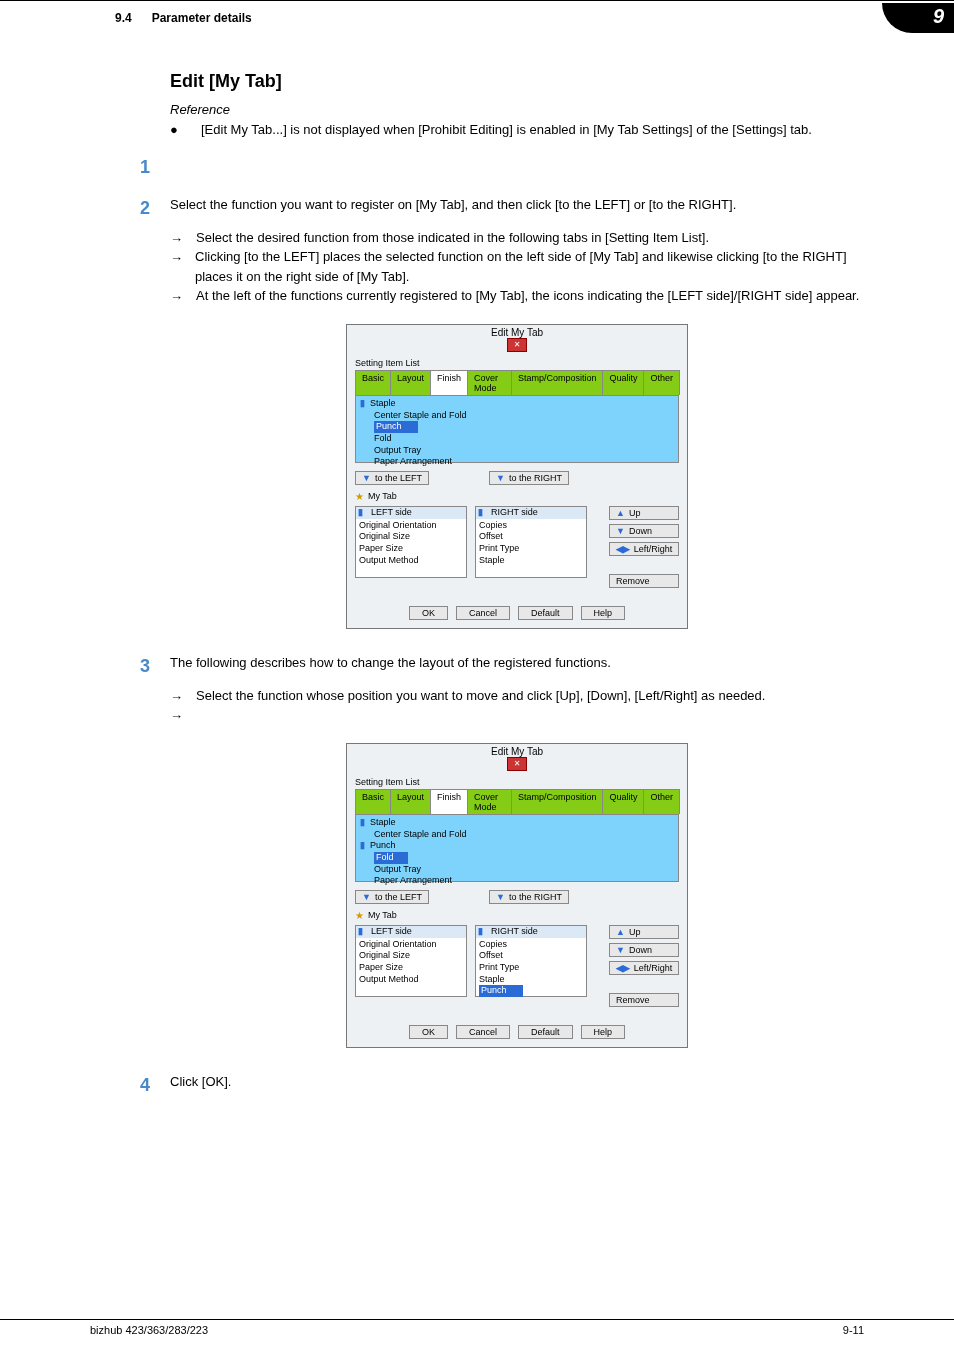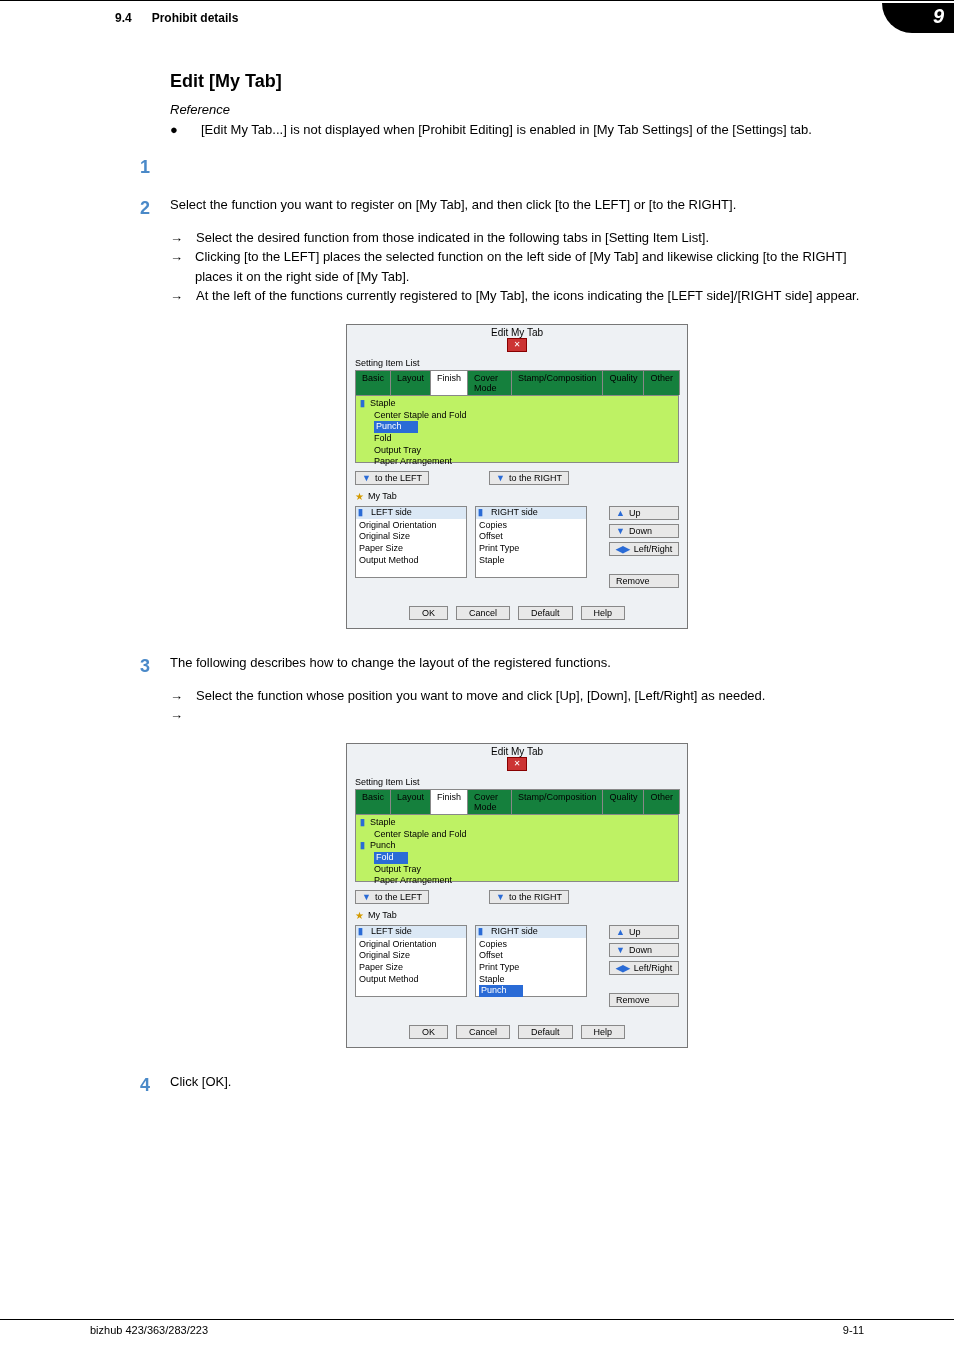--- a/index.html
+++ b/index.html
@@ -131,28 +131,28 @@
   }
   .sil-label { margin-bottom: 2px; }
   .tabs {
     display: flex;
     border-bottom: 1px solid #888;
   }
   .tab {
     padding: 2px 6px;
     border: 1px solid #888;
     border-bottom: none;
-    background: #15803d;
+    background: #84cc16;
     margin-right: -1px;
   }
   .tab.active {
     background: #fff;
   }
   .list-box {
-    background: #bef264;
+    background: #7dd3fc;
     border: 1px solid #888;
     border-top: none;
     height: 62px;
     padding: 2px 4px;
     line-height: 1.3;
   }
   .blue-sel {
     background: #2a6bd6;
     color: #fff;
     display: block;
@@ -225,21 +225,21 @@
     font-size: 11px;
     margin-top: 220px;
   }
 </style>
 </head>
 <body>
 
 <div class="page-header">
   <div class="page-header-left">
     <span class="section-num">9.4</span>
-    <span class="section-title">Prohibit details</span>
+    <span class="section-title">Parameter details</span>
   </div>
   <div class="corner-badge">9</div>
 </div>
 
 <div class="content">
   <div class="heading">Edit [My Tab]</div>
   <div class="ref-label">Reference</div>
   <div class="bullet-row">
     <span class="bullet">●</span>
     <span>[Edit My Tab...] is not displayed when [Prohibit Editing] is enabled in [My Tab Settings] of the [Settings] tab.</span>

